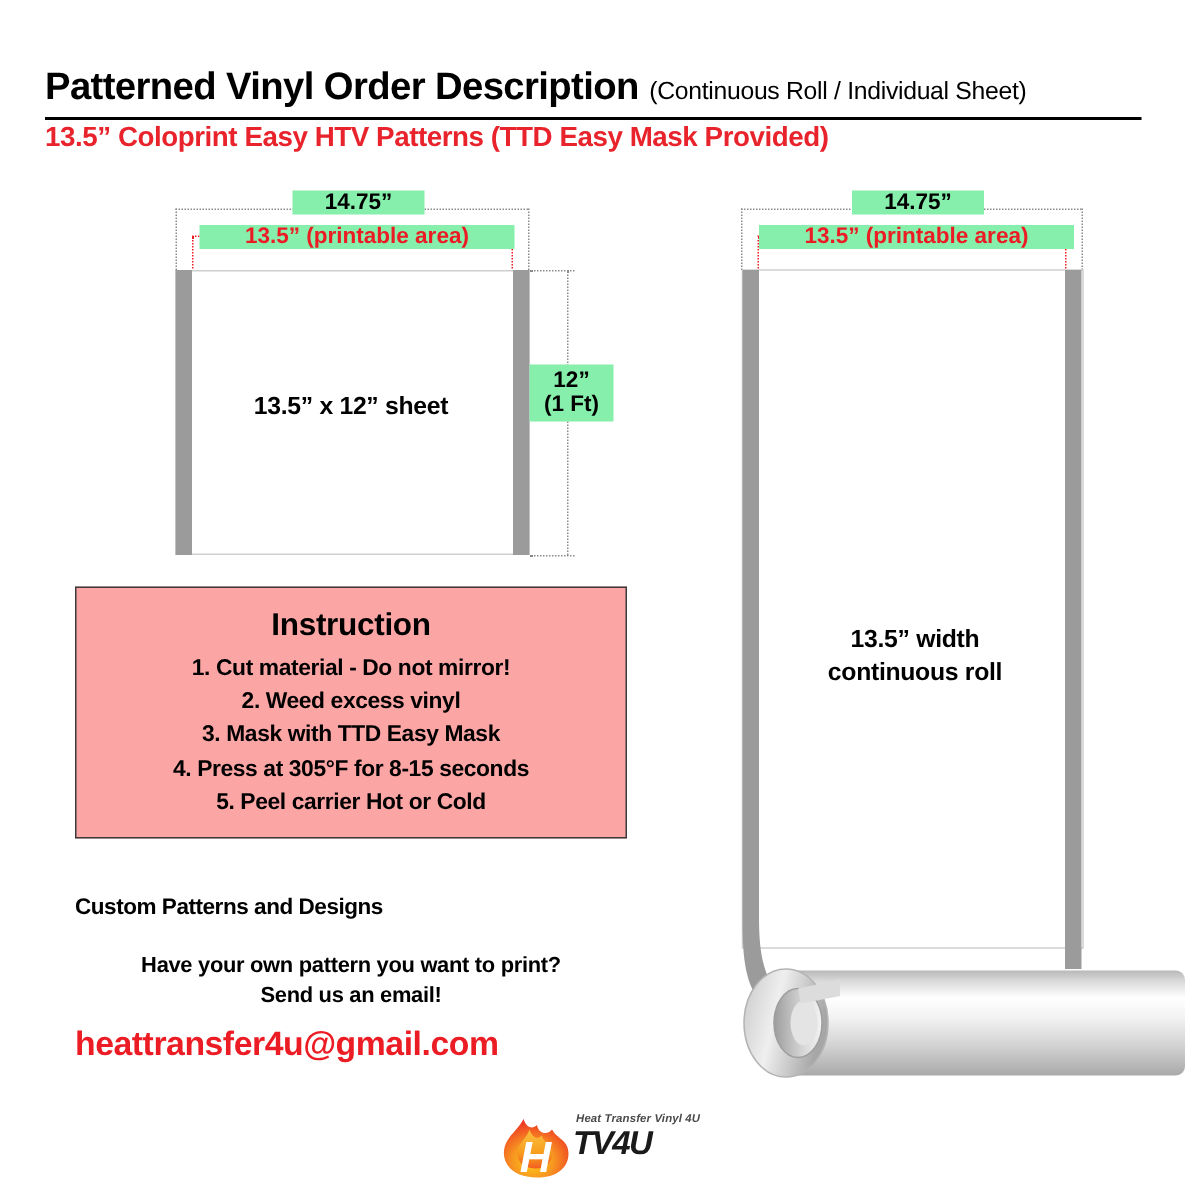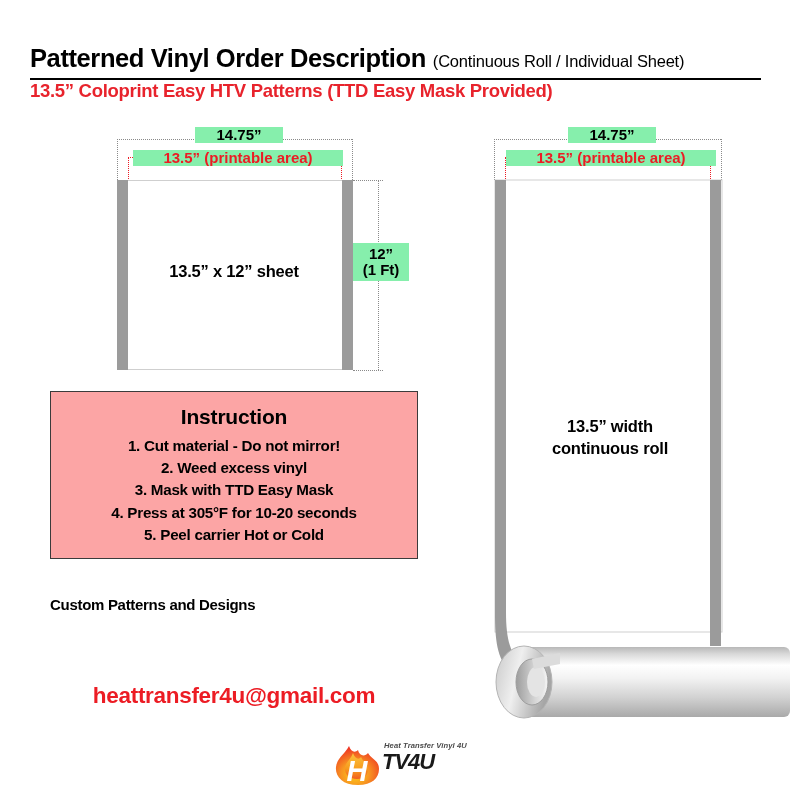--- a/index.html
+++ b/index.html
@@ -176,21 +176,20 @@
     font-size: 14.6px;
     font-weight: bold;
     line-height: 1.38;
     letter-spacing: -0.2px;
   }
   #custom-email {
     position: absolute;
     left: 50px;
     top: 683px;
     width: 368px;
-    text-align: center;
     font-size: 22.5px;
     font-weight: bold;
     color: #ec1c24;
     letter-spacing: -0.3px;
   }
 
   
   #logo {
     position: absolute;
     left: 332px;
@@ -318,26 +317,30 @@
       <div>continuous roll</div>
     </div>
   </div>
 
   <div id="instruction-box">
     <div id="instruction-title">Instruction</div>
     <ul id="instruction-list">
       <li>1. Cut material - Do not mirror!</li>
       <li>2. Weed excess vinyl</li>
       <li>3. Mask with TTD Easy Mask</li>
-      <li>4. Press at 305°F for 10-20 seconds</li>
+      <li>4. Press at 305°F for 8-15 seconds</li>
       <li>5. Peel carrier Hot or Cold</li>
     </ul>
   </div>
 
   <div id="custom-title">Custom Patterns and Designs</div>
+  <div id="custom-lines">
+    <div>Have your own pattern you want to print?</div>
+    <div>Send us an email!</div>
+  </div>
   <div id="custom-email">heattransfer4u@gmail.com</div>
 
   <div id="logo">
     <svg style="position:absolute; left:0; top:4px;" width="52" height="44" viewBox="0 0 52 44">
       <defs>
         <radialGradient id="flameG" cx="0.45" cy="0.72" r="0.78">
           <stop offset="0%" stop-color="#fdd017"></stop>
           <stop offset="42%" stop-color="#f79421"></stop>
           <stop offset="100%" stop-color="#ed1c24"></stop>
         </radialGradient>

